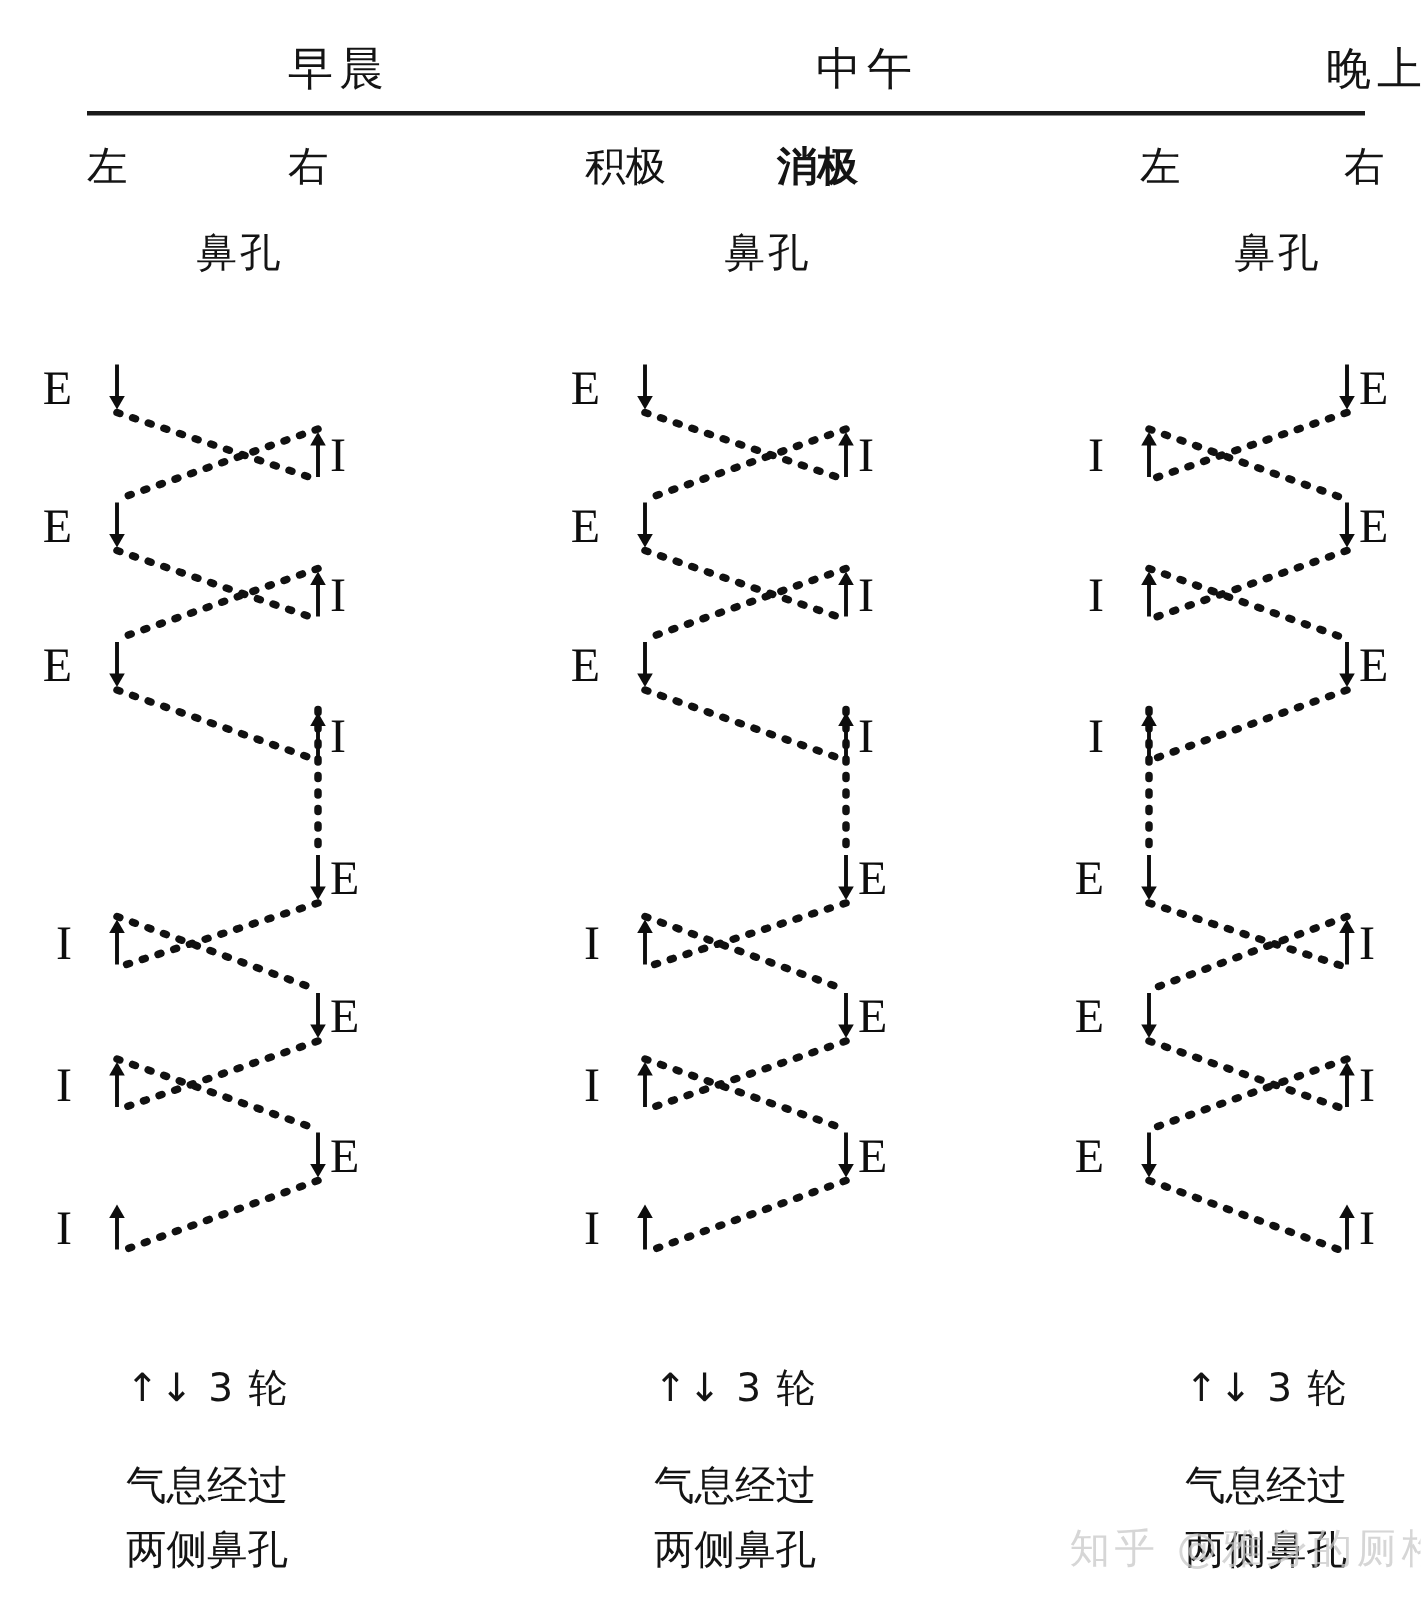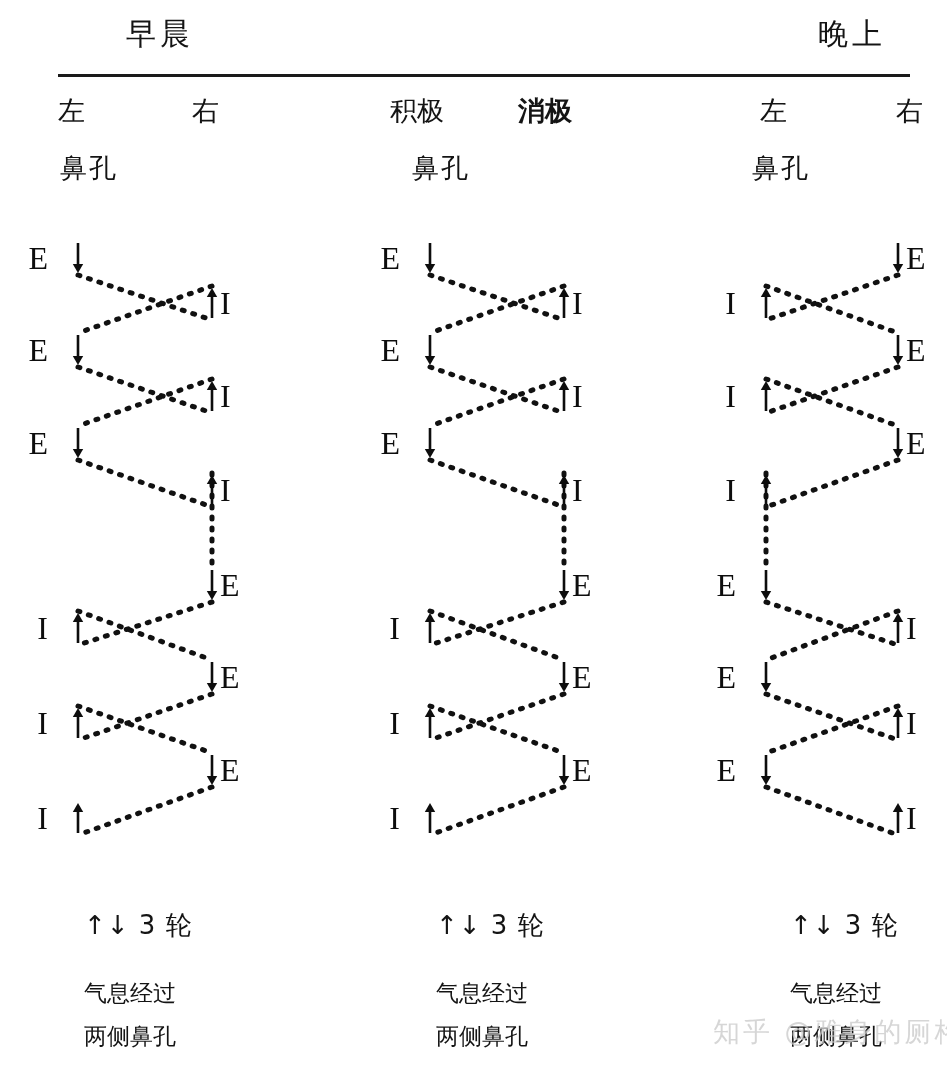--- a/index.html
+++ b/index.html
@@ -19,27 +19,27 @@
 
   
   .header-zone {
     position: absolute;
     left: 0; top: 0;
     width: 947px;
     height: 200px;
   }
   .col-title {
     position: absolute;
-    top: 14px;
+    top: 26px;
     font-family: "DejaVu Sans", "Liberation Sans", sans-serif;
     font-size: 30px;
     font-weight: 400;
     letter-spacing: 4px;
     color: #141414;
-    text-align: center;
+    text-align: right;
     white-space: nowrap;
   }
   .rule {
     position: absolute;
     left: 58px;
     top: 74px;
     width: 852px;
     height: 0;
     border-top: 3px solid #1a1a1a;
   }
@@ -51,21 +51,21 @@
     color: #141414;
     white-space: nowrap;
   }
   .nostril-label {
     position: absolute;
     top: 150px;
     font-family: "DejaVu Sans", "Liberation Sans", sans-serif;
     font-size: 27px;
     letter-spacing: 2px;
     color: #141414;
-    text-align: left;
+    text-align: center;
     white-space: nowrap;
   }
 
   
   .diagram-zone {
     position: absolute;
     left: 0; top: 200px;
     width: 947px;
     height: 680px;
   }
@@ -94,22 +94,22 @@
     top: 28px;
     font-family: "DejaVu Sans", "Liberation Sans", sans-serif;
     font-size: 26px;
     color: #141414;
     white-space: nowrap;
     letter-spacing: 1px;
   }
   .note-block {
     position: absolute;
     top: 92px;
-    font-family: Liberation Serif, serif;
-    font-size: 23px;
+    font-family: Liberation Mono, monospace;
+    font-size: 27px;
     line-height: 43px;
     color: #141414;
     white-space: nowrap;
   }
   .watermark {
     position: absolute;
     left: 713px;
     top: 1014px;
     font-family: "DejaVu Sans", "Liberation Sans", sans-serif;
     font-size: 27px;
@@ -119,20 +119,21 @@
     white-space: nowrap;
     pointer-events: none;
   }
 </style>
 </head>
 <body>
 
 <div class="header-zone">
 
   <div class="col-title" style="left:60px;width:200px;">早晨</div>
+  <div class="col-title" style="left:412px;width:200px;">中午</div>
   <div class="col-title" style="left:752px;width:200px;">晚上</div>
 
   <div class="rule"></div>
 
   <div class="side-label-row" style="left:58px;">左</div>
   <div class="side-label-row" style="left:192px;">右</div>
   <div class="side-label-row" style="left:390px;">积极</div>
   <div class="side-label-row" style="left:518px;font-weight:bold;">消极</div>
   <div class="side-label-row" style="left:760px;">左</div>
   <div class="side-label-row" style="left:896px;">右</div>

